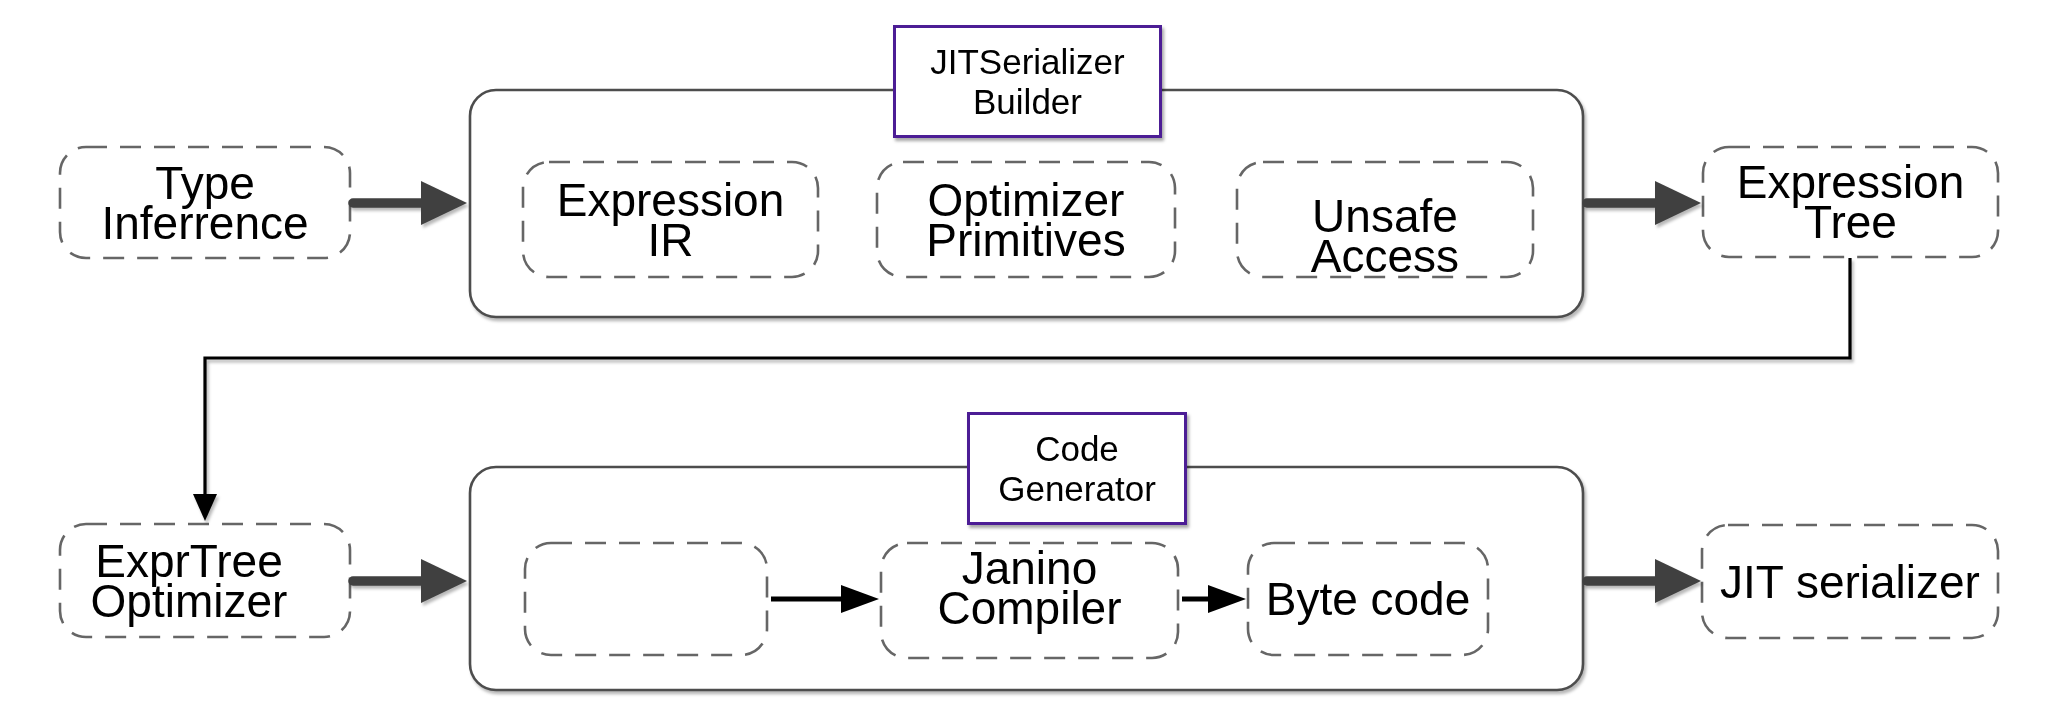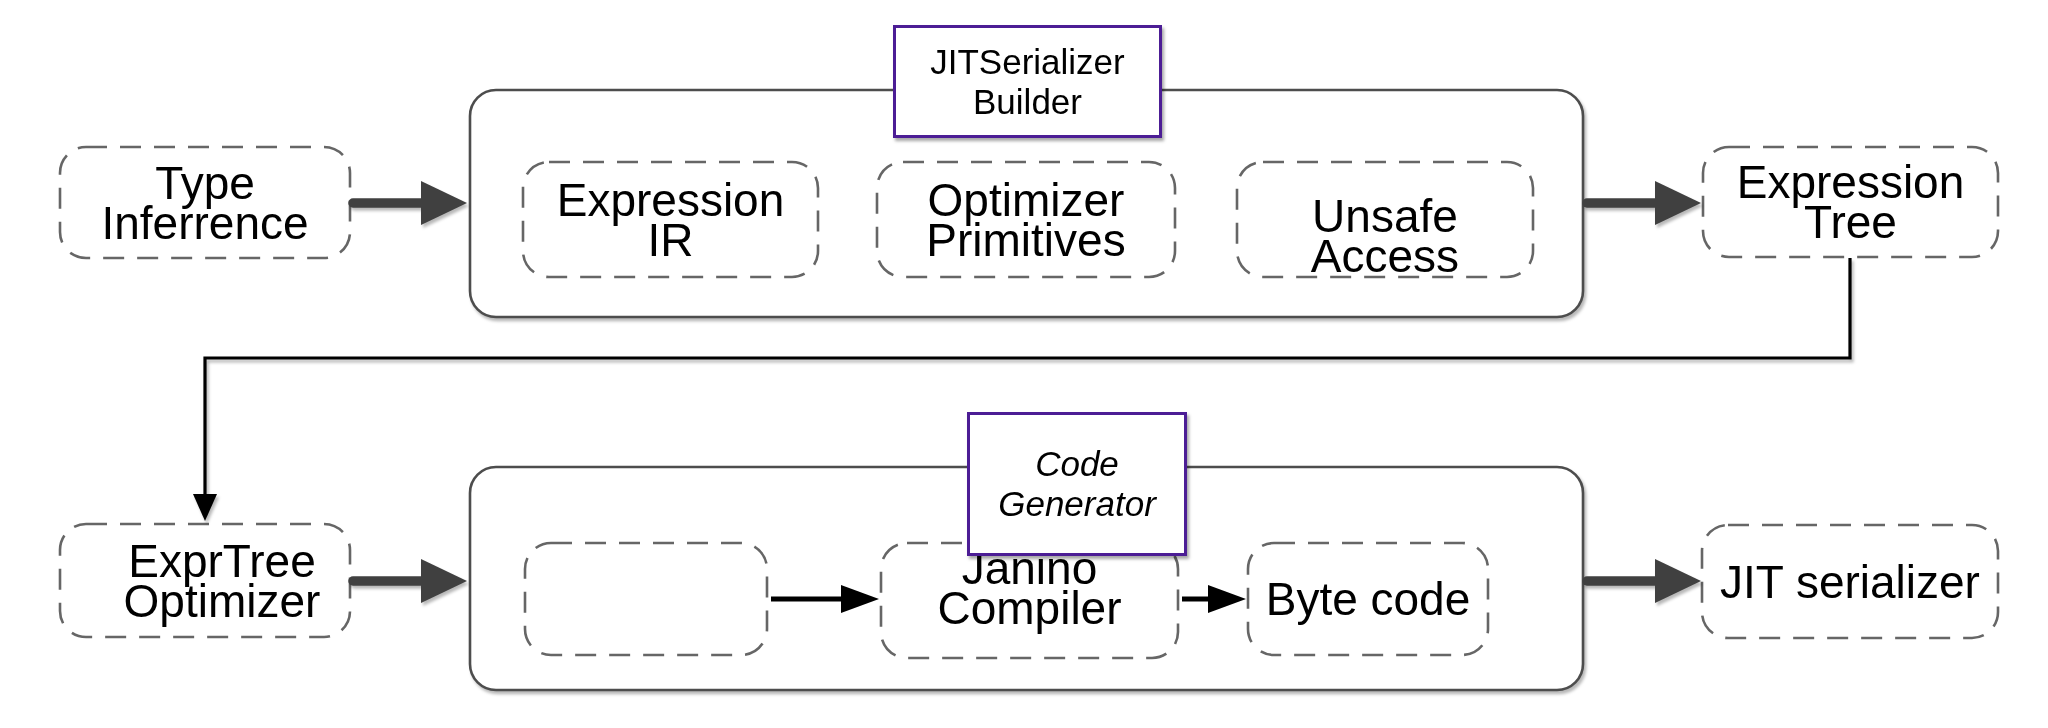--- a/index.html
+++ b/index.html
@@ -153,29 +153,29 @@
   <div class="label" style="left:60px; top:147px; width:290px; height:111px;">Type
 Inferrence</div>
   <div class="label" style="left:523px; top:162px; width:295px; height:115px;">Expression
 IR</div>
   <div class="label" style="left:877px; top:162px; width:298px; height:115px;">Optimizer
 Primitives</div>
   <div class="label" style="left:1237px; top:178px; width:296px; height:115px;">Unsafe
 Access</div>
   <div class="label" style="left:1703px; top:147px; width:295px; height:110px;">Expression
 Tree</div>
-  <div class="label" style="left:77px; top:524px; width:290px; height:113px;">ExprTree
+  <div class="label" style="left:44px; top:524px; width:290px; height:113px;">ExprTree
 Optimizer</div>
   <div class="label" style="left:881px; top:530px; width:297px; height:115px;">Janino
 Compiler</div>
   <div class="label" style="left:1248px; top:543px; width:240px; height:112px;">Byte code</div>
   <div class="label" style="left:1702px; top:525px; width:296px; height:113px;">JIT serializer</div>
 
   <div class="titlebox" style="left:893px; top:25px; width:269px; height:113px;">
     <span>JITSerializer
 Builder</span>
   </div>
-  <div class="titlebox" style="left:967px; top:412px; width:220px; height:144px;font-style:italic;">
+  <div class="titlebox" style="left:967px; top:412px; width:220px; height:113px;">
     <span>Code
 Generator</span>
   </div>
 
 </div>
 
 </body></html>

